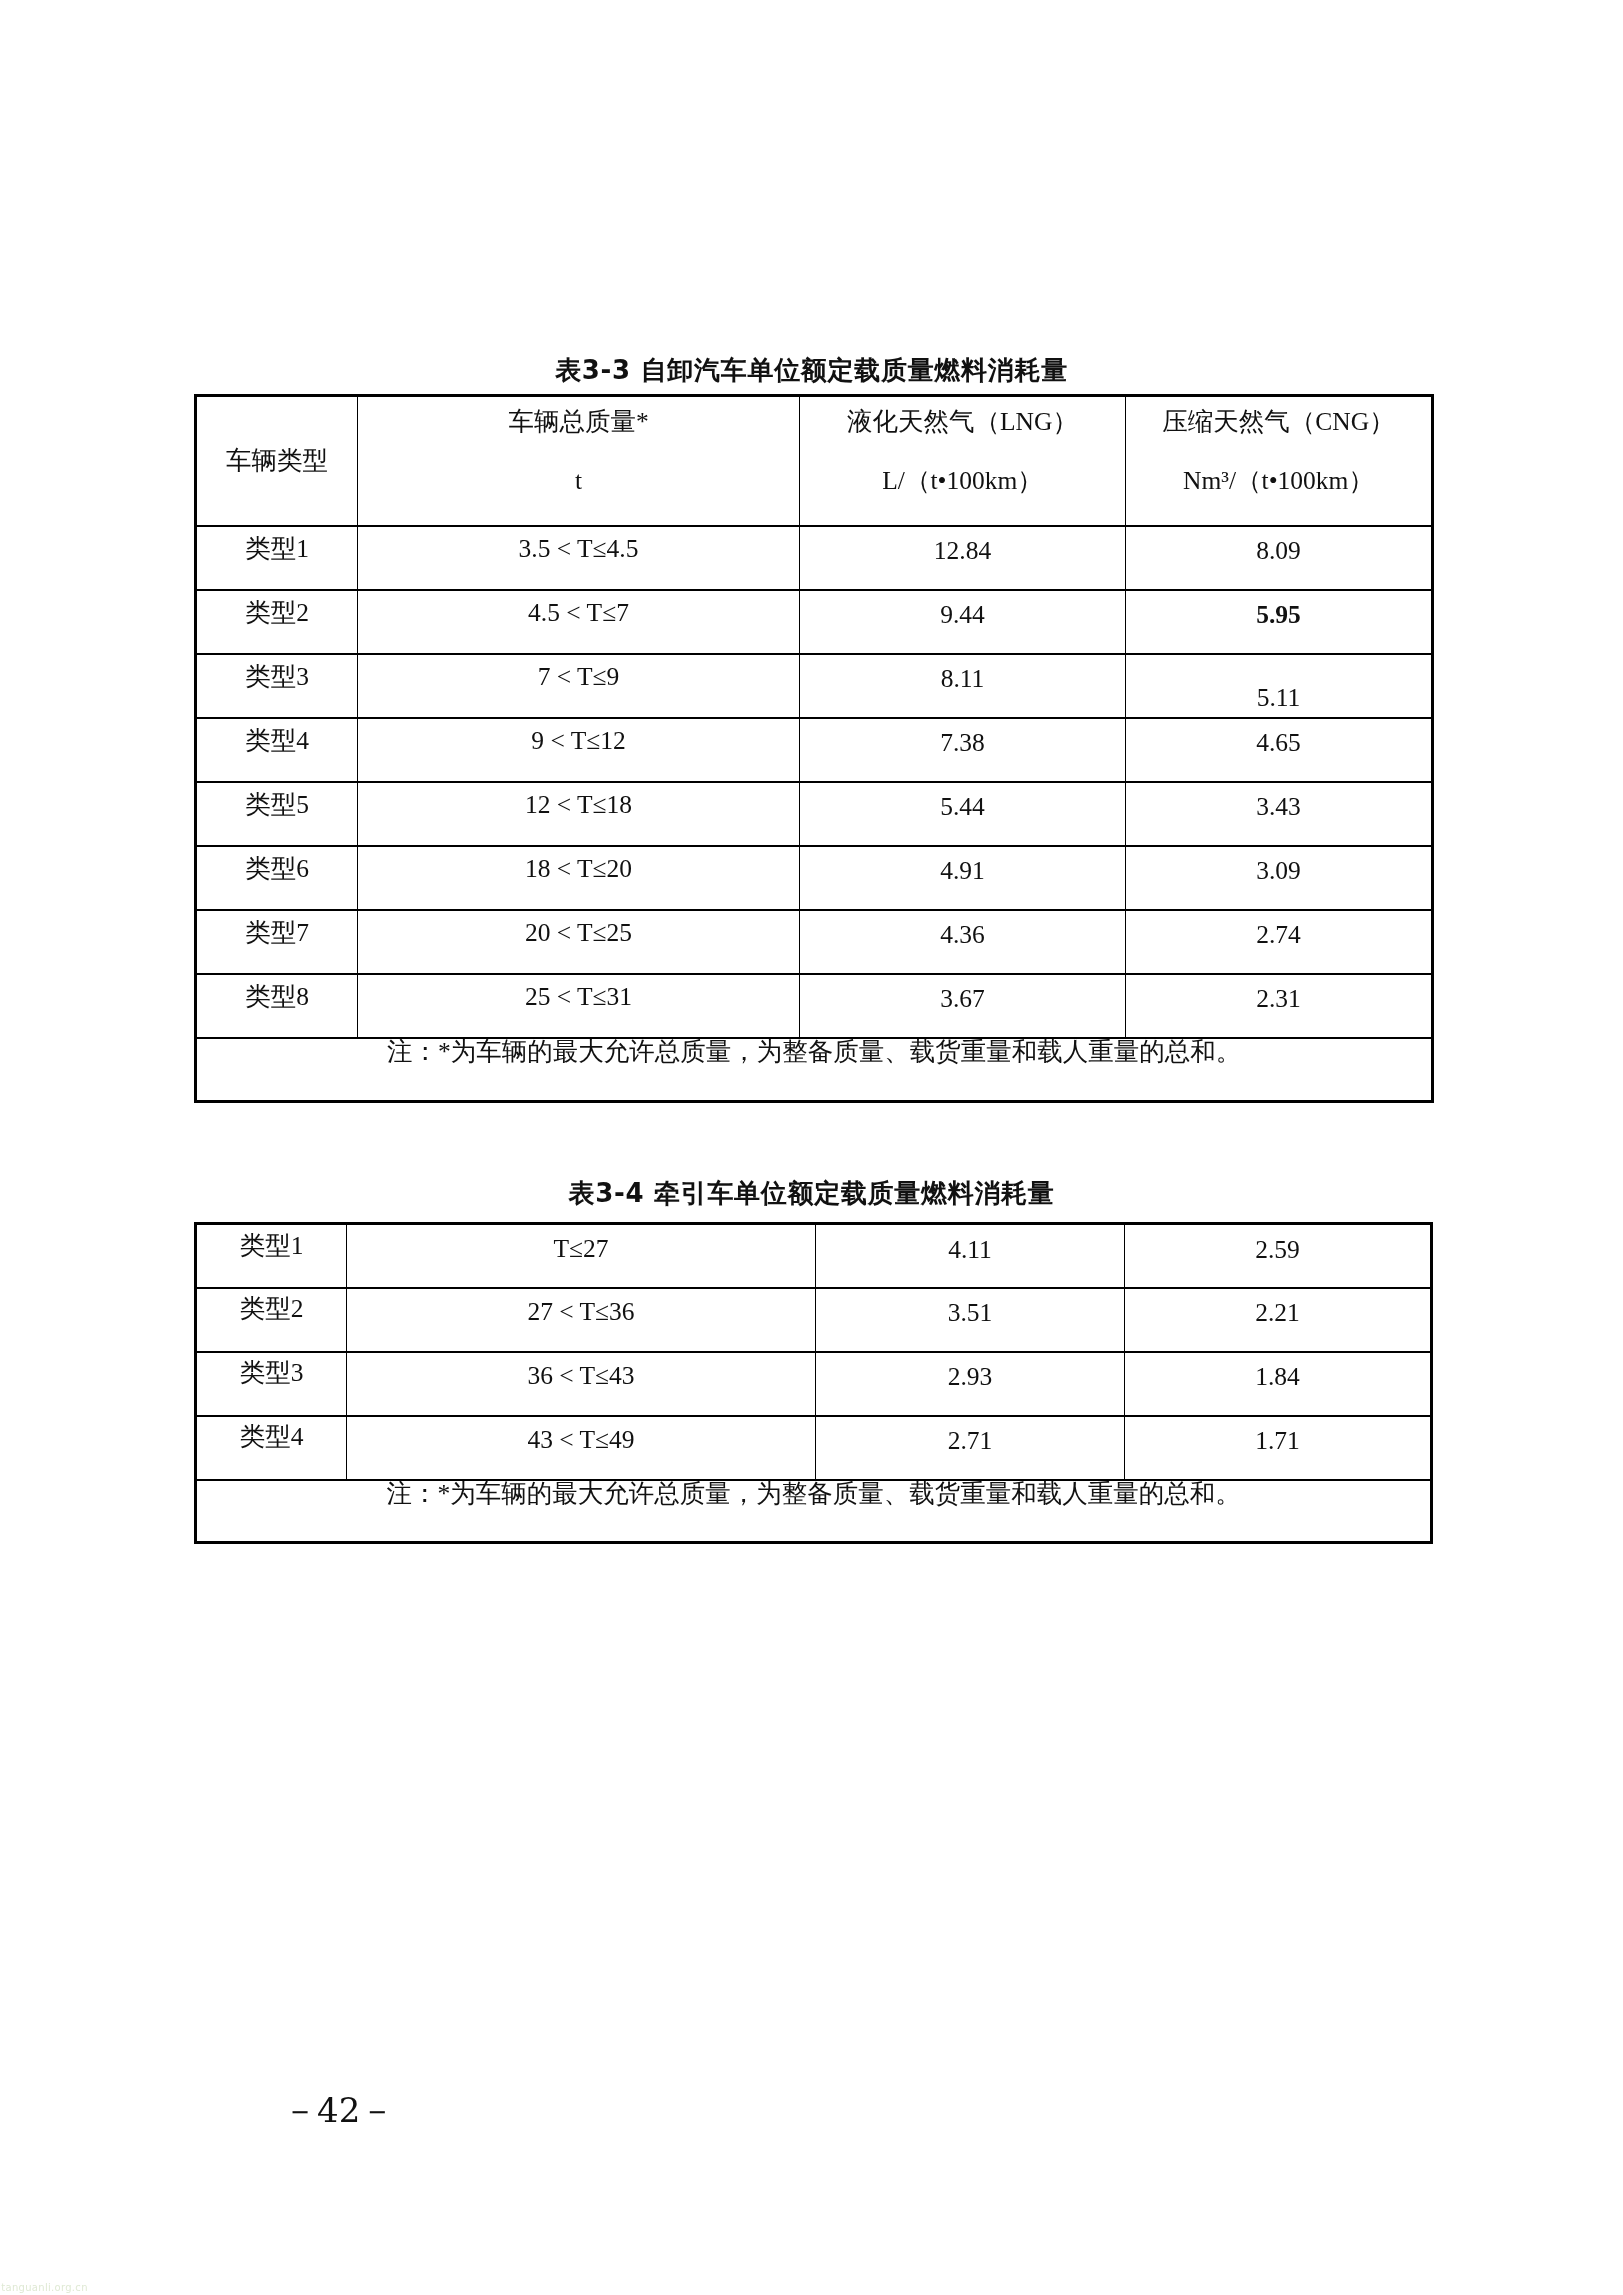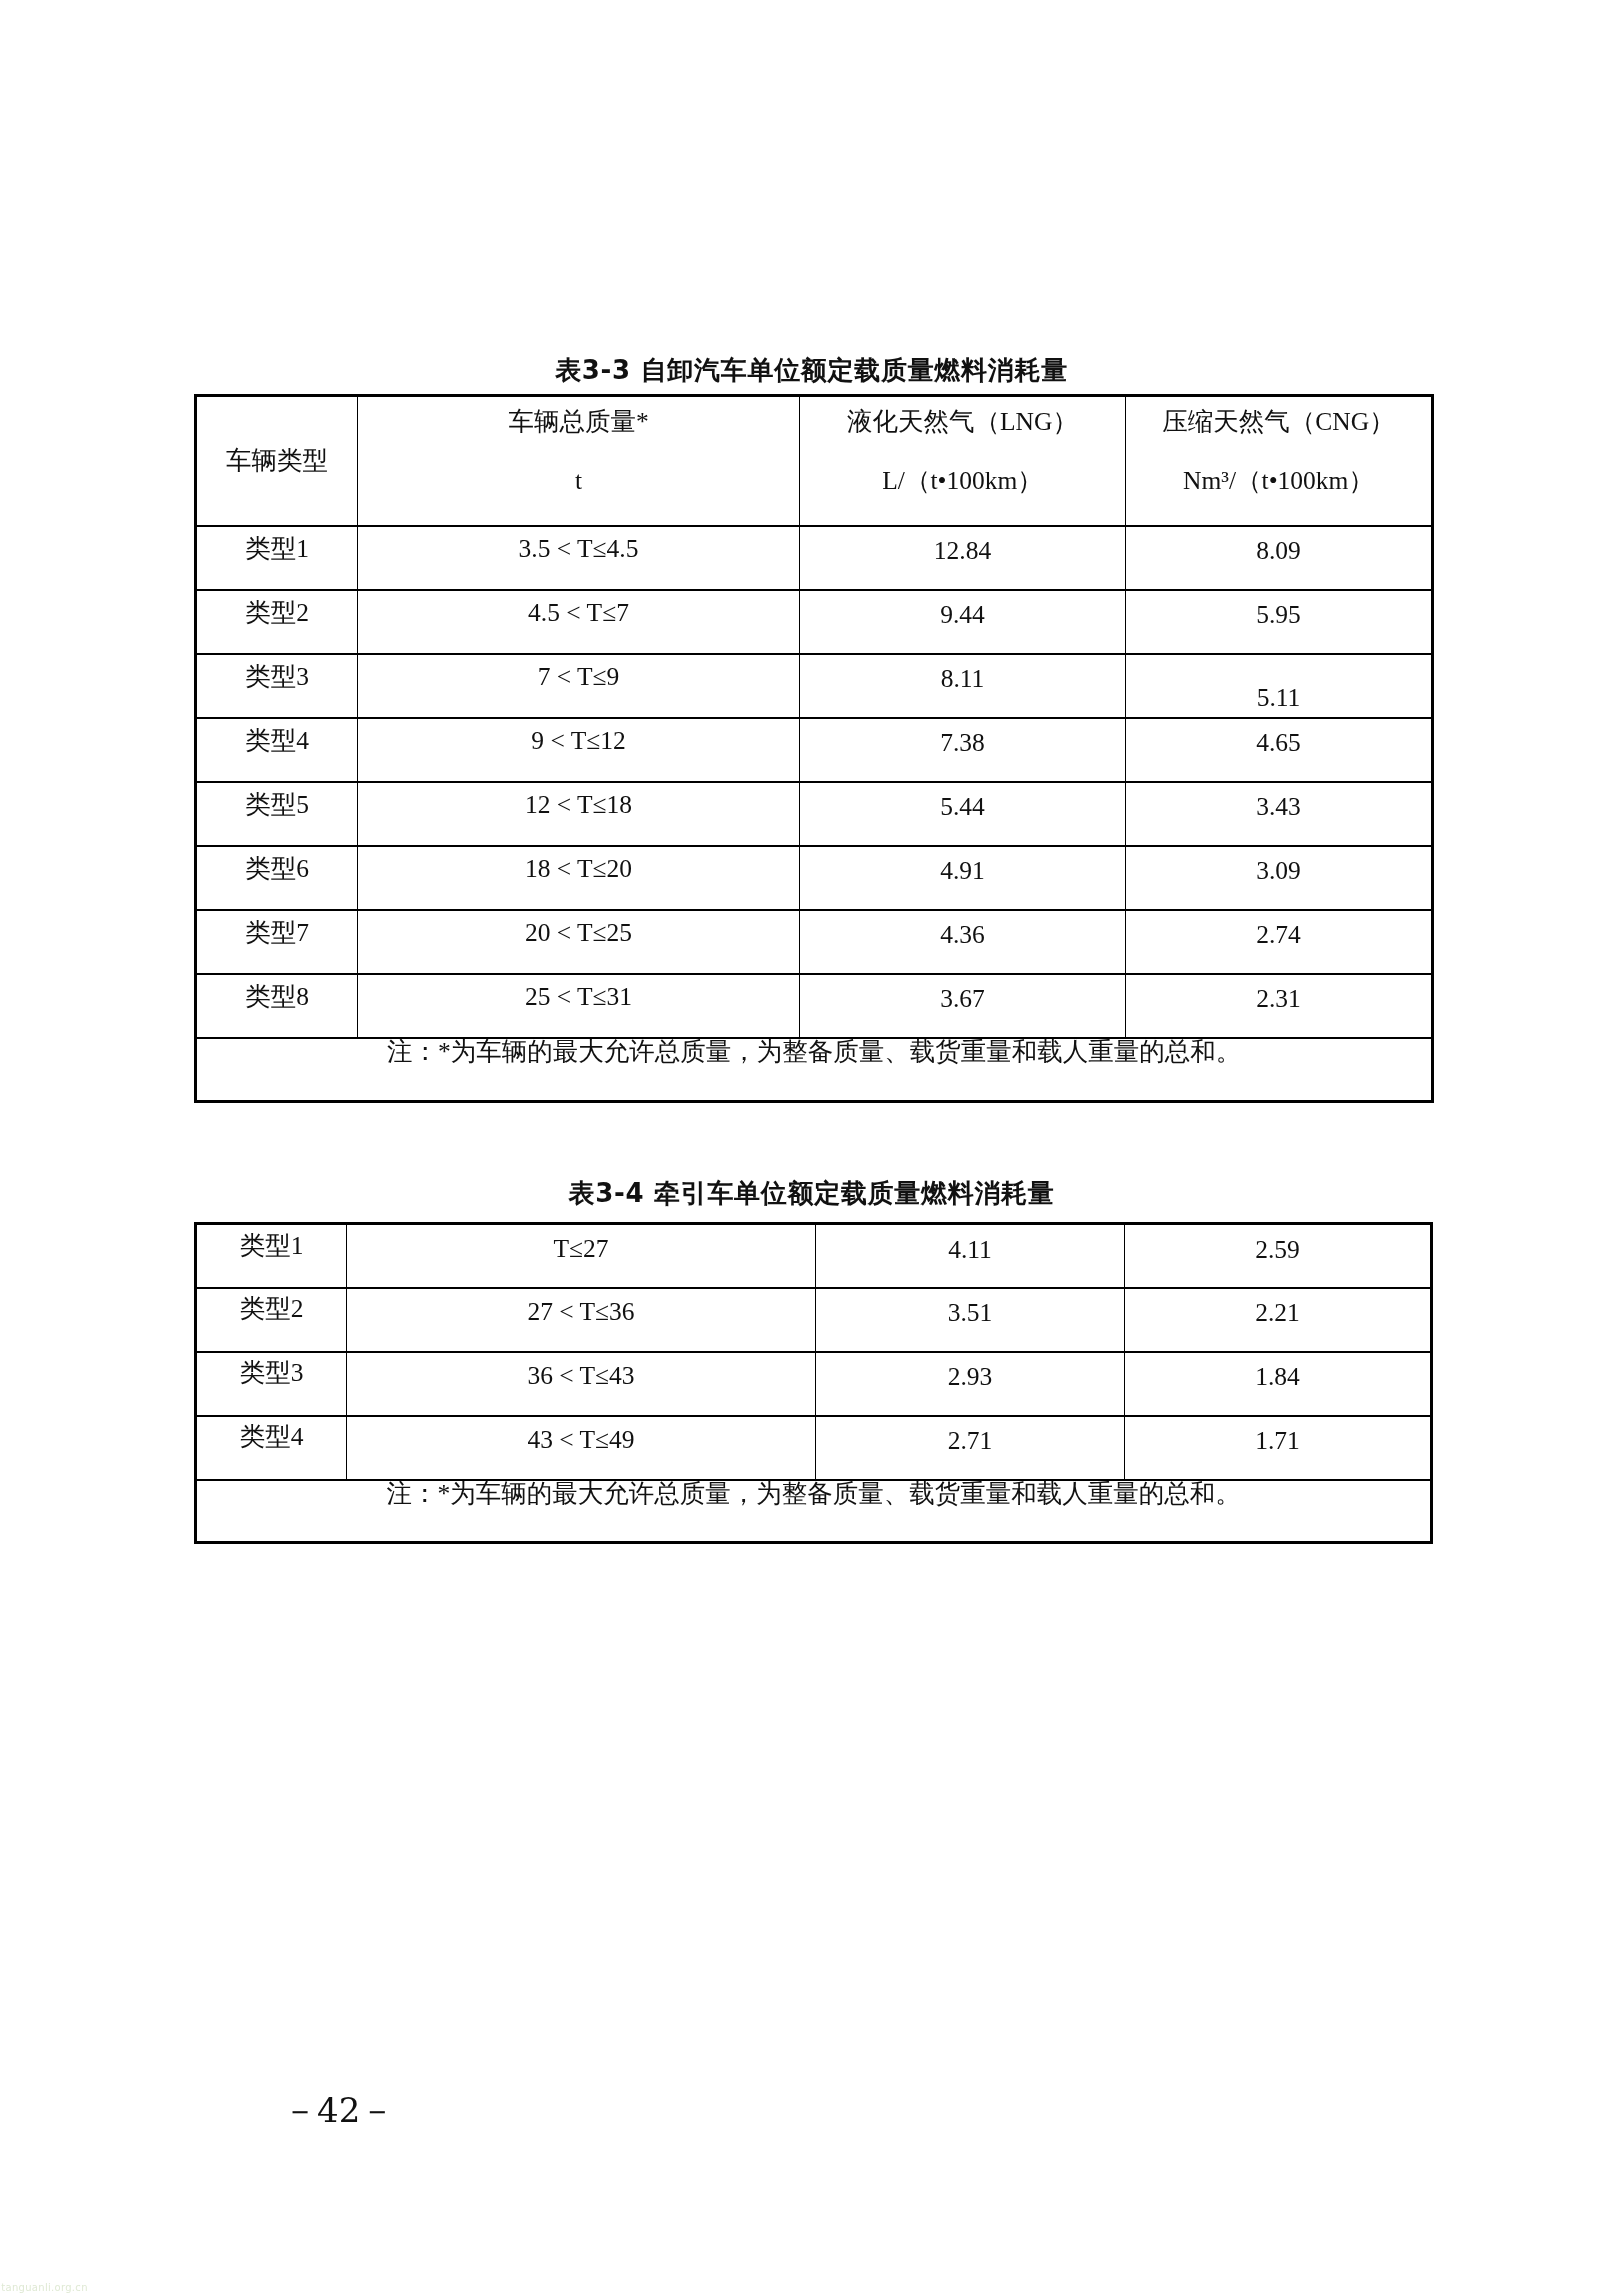--- a/index.html
+++ b/index.html
@@ -56,21 +56,21 @@
   <tr style="height:64px;">
     <td style="padding-top:9.2px;">类型1</td>
     <td style="padding-top:9.2px;">3.5 &lt; T≤4.5</td>
     <td style="padding-top:11.8px;">12.84</td>
     <td style="padding-top:11.8px;">8.09</td>
   </tr>
   <tr style="height:64px;">
     <td style="padding-top:9.2px;">类型2</td>
     <td style="padding-top:9.2px;">4.5 &lt; T≤7</td>
     <td style="padding-top:11.8px;">9.44</td>
-    <td style="padding-top:11.8px;">5.95</td>
+    <td style="padding-top:11.8px;font-weight:bold;">5.95</td>
   </tr>
   <tr style="height:64px;">
     <td style="padding-top:9.2px;">类型3</td>
     <td style="padding-top:9.2px;">7 &lt; T≤9</td>
     <td style="padding-top:11.8px;">8.11</td>
     <td style="padding-top:30px;">5.11</td>
   </tr>
   <tr style="height:64px;">
     <td style="padding-top:9.2px;">类型4</td>
     <td style="padding-top:9.2px;">9 &lt; T≤12</td>

